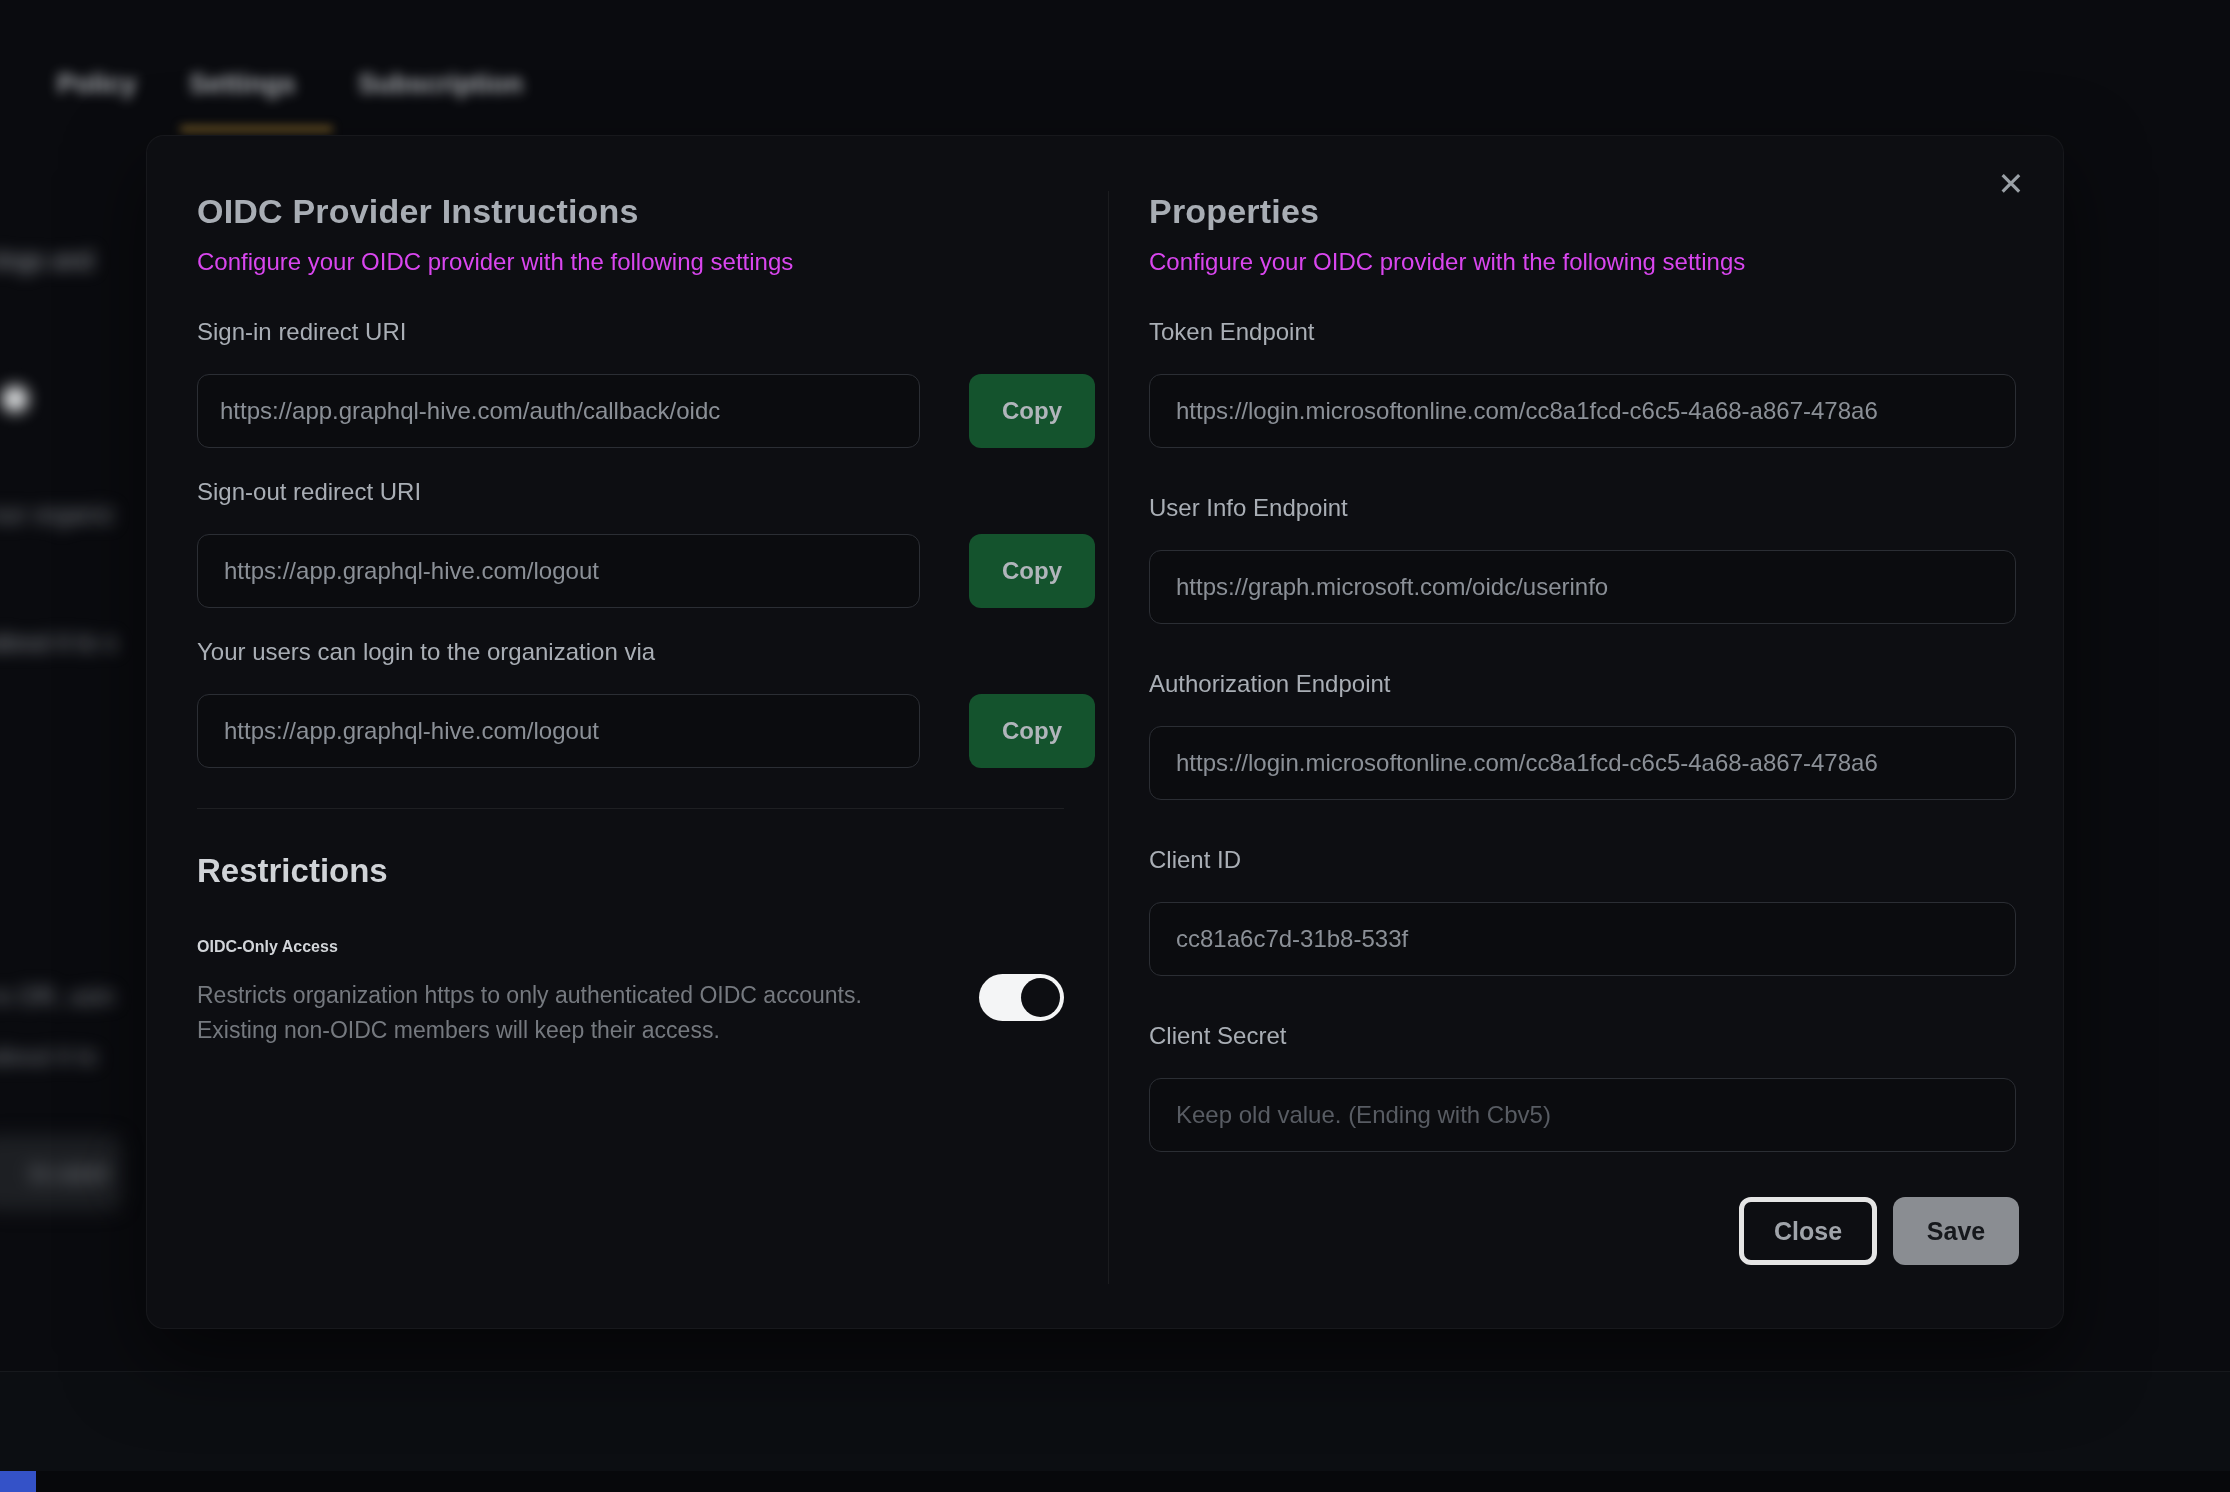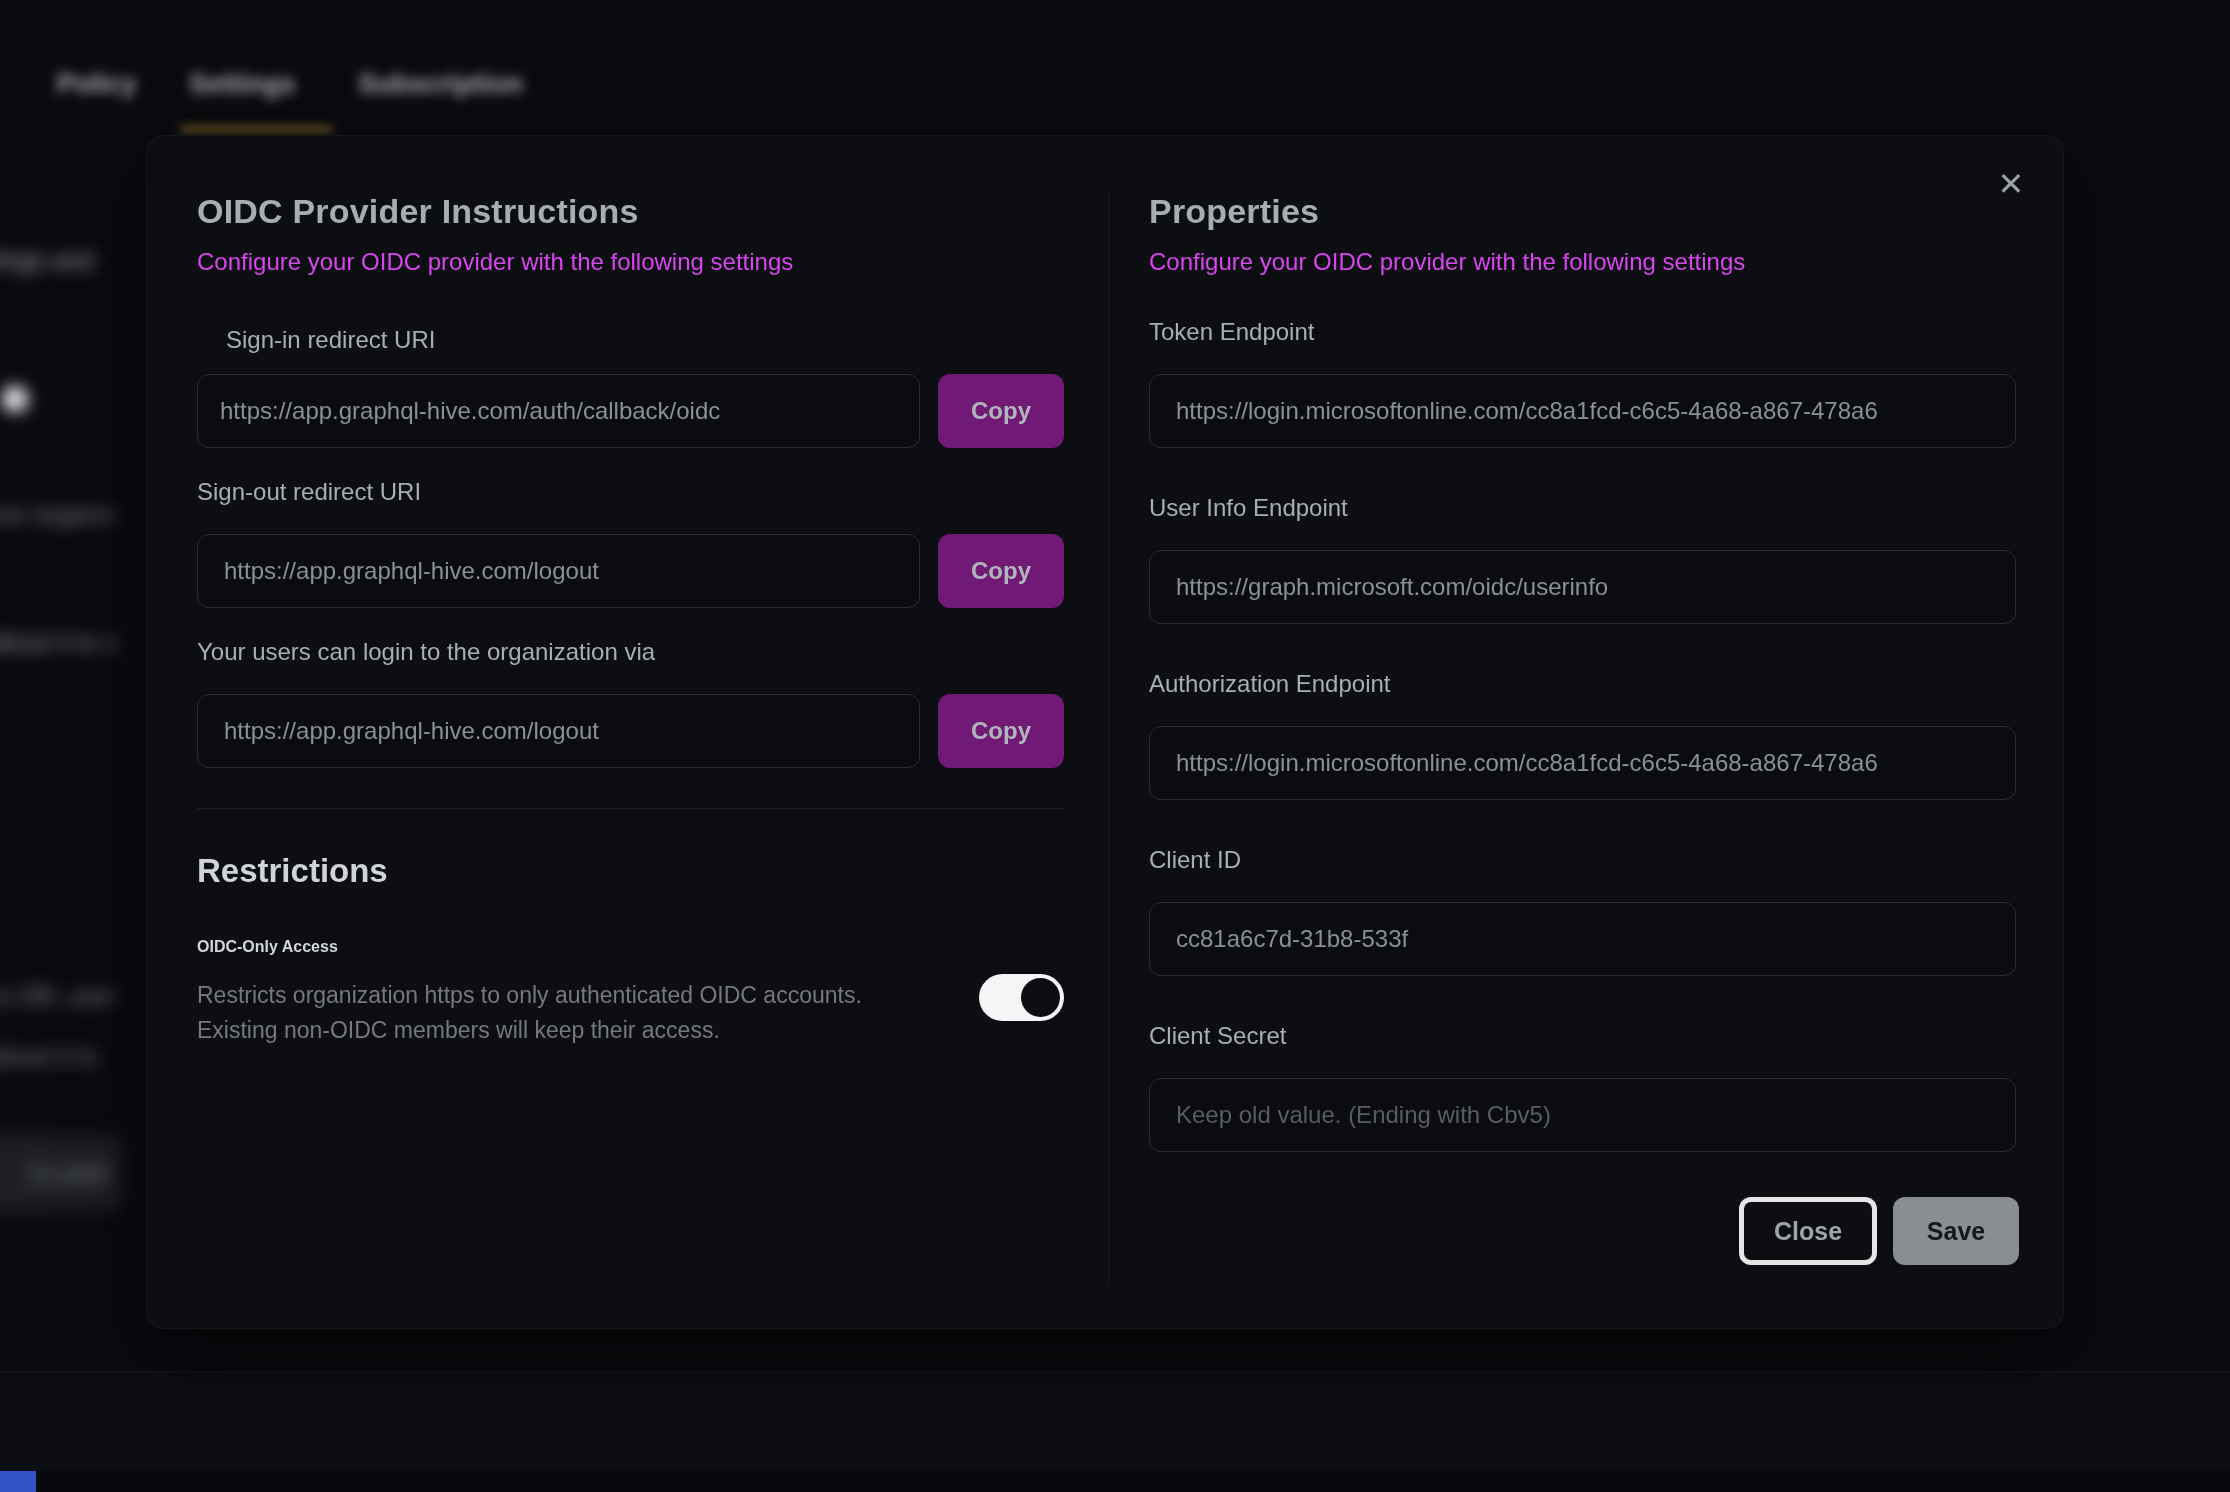--- a/index.html
+++ b/index.html
@@ -36,22 +36,22 @@
   .f-label    { position: absolute; font-size: 24px; font-weight: 500; color: #a9aeb5; }
 
   .field { position: absolute; height: 74px; background: rgba(0,0,0,0.12);
            border: 1px solid #2b2e34; border-radius: 12px; color: #8b9097;
            font-size: 24px; font-family: "Liberation Sans", sans-serif;
            padding: 0 26px; outline: none; white-space: nowrap; overflow: hidden; }
   .field::placeholder { color: #585c63; opacity: 1; }
   .field-l { left: 50px; width: 723px; }
   .field-r { left: 1002px; width: 867px; }
 
-  .copy-btn { position: absolute; left: 791px; width: 126px; height: 74px; border: none;
-              background: #701a75; border-radius: 12px; color: #b1b5bb; font-size: 24px;
+  .copy-btn { position: absolute; left: 822px; width: 126px; height: 74px; border: none;
+              background: #14532d; border-radius: 12px; color: #b1b5bb; font-size: 24px;
               font-weight: 600; font-family: "Liberation Sans", sans-serif; cursor: pointer; }
 
   .restrict-h { position: absolute; left: 50px; top: 716px; font-size: 33px; font-weight: 700; color: #d0d3d7; }
   .toggle-label { position: absolute; left: 50px; top: 802px; font-size: 16px; font-weight: 600; color: #d2d5d9; }
   .toggle-desc { position: absolute; left: 50px; font-size: 23px; color: #75797f; }
 
   .toggle { position: absolute; left: 832px; top: 838px; width: 85px; height: 47px;
             background: #f4f5f6; border-radius: 24px; cursor: pointer; }
   .toggle-knob { position: absolute; right: 4px; top: 4px; width: 39px; height: 39px;
                  border-radius: 50%; background: #0d0e12; }
@@ -94,21 +94,21 @@
   <div style="position:absolute; left:0; top:1471px; width:36px; height:21px; background:#3452c8;"></div>
 
   <div class="modal">
 
     <button class="close-x">✕</button>
     <div class="v-divider"></div>
 
     <div class="sect-title" style="left:50px; top:56px;">OIDC Provider Instructions</div>
     <div class="sect-sub" style="left:50px; top:112px;">Configure your OIDC provider with the following settings</div>
 
-    <div class="f-label" style="left:50px; top:190px;margin-left:29px;">Sign-in redirect URI</div>
+    <div class="f-label" style="left:50px; top:182px;">Sign-in redirect URI</div>
     <input class="field field-l" style="top: 238px; padding-left: 22px;" readonly="" value="https://app.graphql-hive.com/auth/callback/oidc">
     <button class="copy-btn" style="top:238px;">Copy</button>
 
     <div class="f-label" style="left:50px; top:342px;">Sign-out redirect URI</div>
     <input class="field field-l" style="top: 398px;" readonly="" value="https://app.graphql-hive.com/logout">
     <button class="copy-btn" style="top:398px;">Copy</button>
 
     <div class="f-label" style="left:50px; top:502px;">Your users can login to the organization via</div>
     <input class="field field-l" style="top: 558px;" readonly="" value="https://app.graphql-hive.com/logout">
     <button class="copy-btn" style="top:558px;">Copy</button>

